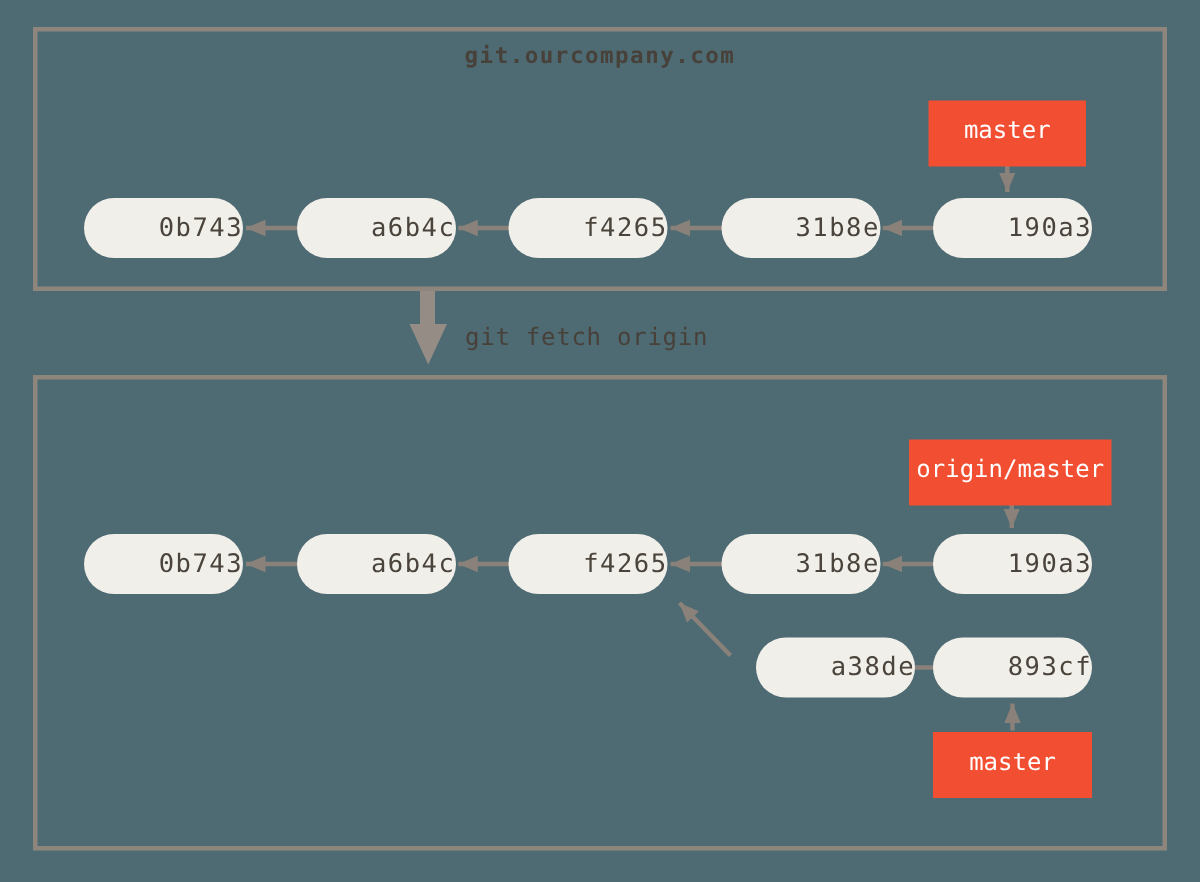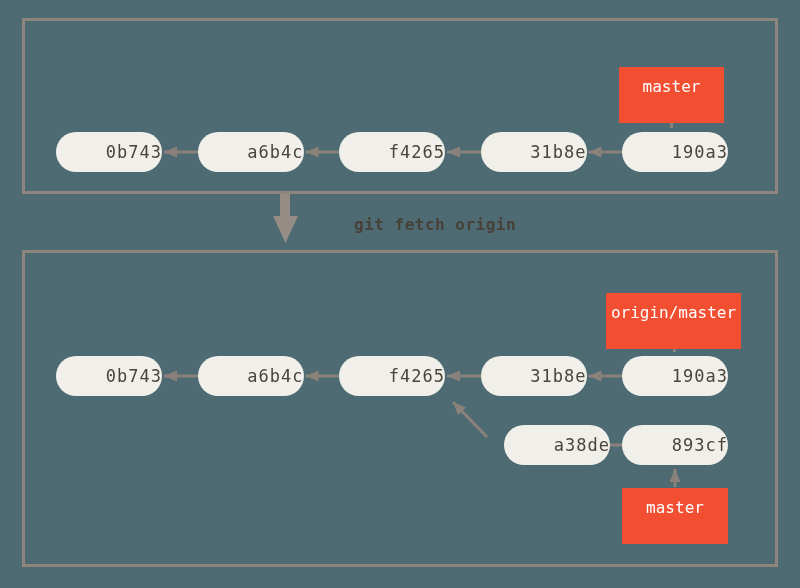--- a/index.html
+++ b/index.html
@@ -26,27 +26,27 @@
   .box-title{
     position:absolute; left:0; top:7px; width:100%; text-align:center;
     font-size:15px; font-weight:bold; letter-spacing:1px; color:var(--title-text);
   }
   .commit-node{
     position:absolute; width:106px; height:40px; border-radius:20px;
     background:var(--node-fill); color:var(--node-text);
     font-size:17px; line-height:40px; text-align:right; letter-spacing:1px;
   }
   .branch-label{
-    position:absolute; height:56px; background:var(--branch-bg);
+    position:absolute; height:44px; background:var(--branch-bg);
     color:var(--branch-text); font-size:16px; line-height:40px;
     text-align:center; font-weight:500;
   }
   #fetch-label{
     position:absolute; left:310px; top:215px; z-index:2;
-    font-size:16px; font-weight:bold; letter-spacing:0.5px; color:var(--title-text);margin-left:44px;
+    font-size:16px; font-weight:normal; letter-spacing:0.5px; color:var(--title-text);
   }
 </style>
 </head>
 <body>
 
 <div id="app">
 
   <svg id="arrow-layer" viewBox="0 0 800 588" xmlns="http://www.w3.org/2000/svg">
     <defs>
       <marker id="ah" markerUnits="userSpaceOnUse" markerWidth="14" markerHeight="12" refX="13" refY="5.5" orient="auto">
@@ -66,20 +66,21 @@
     <line x1="624" y1="376" x2="588.5" y2="376" marker-end="url(#ah)"></line>
     <line x1="674.5" y1="334" x2="674.5" y2="352" marker-end="url(#ah)"></line>
     <line x1="624" y1="445" x2="590" y2="445" marker-end="url(#ah)"></line>
     <line x1="675" y1="487" x2="675" y2="469" marker-end="url(#ah)"></line>
     <line x1="487" y1="437" x2="453" y2="402" marker-end="url(#ah)"></line>
 
     <polygon points="280,194 290,194 290,216 298,216 285.5,243 273,216 280,216"></polygon>
   </svg>
 
   <div class="repo-box" id="server-box">
+    <div class="box-title">git.ourcompany.com</div>
     <div class="branch-label" style="left:594px; top:46px; width:105px;">master</div>
     <div class="commit-node" style="left:31px; top:111px;">0b743</div>
     <div class="commit-node" style="left:172.5px; top:111px;">a6b4c</div>
     <div class="commit-node" style="left:314px; top:111px;">f4265</div>
     <div class="commit-node" style="left:455.5px; top:111px;">31b8e</div>
     <div class="commit-node" style="left:597px; top:111px;">190a3</div>
   </div>
 
   <div id="fetch-label">git fetch origin</div>
 

